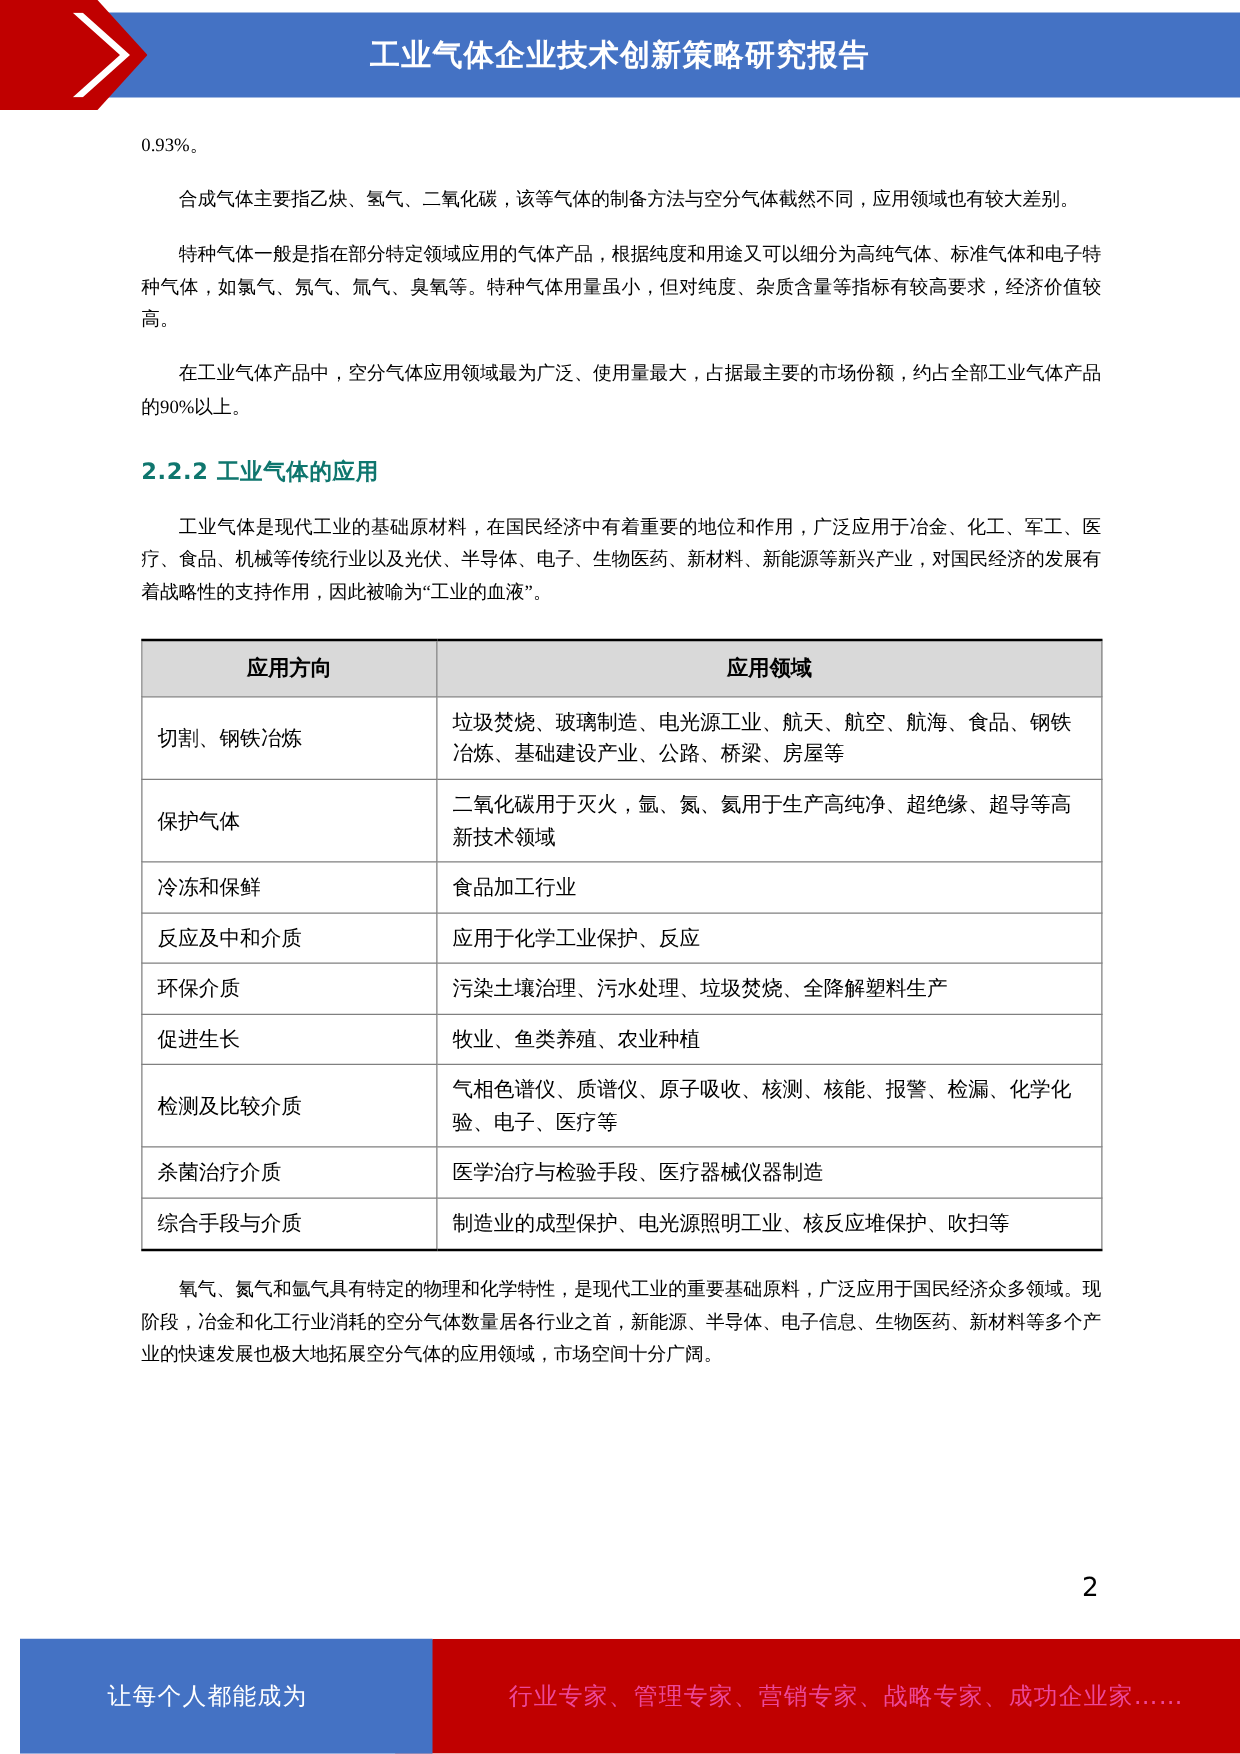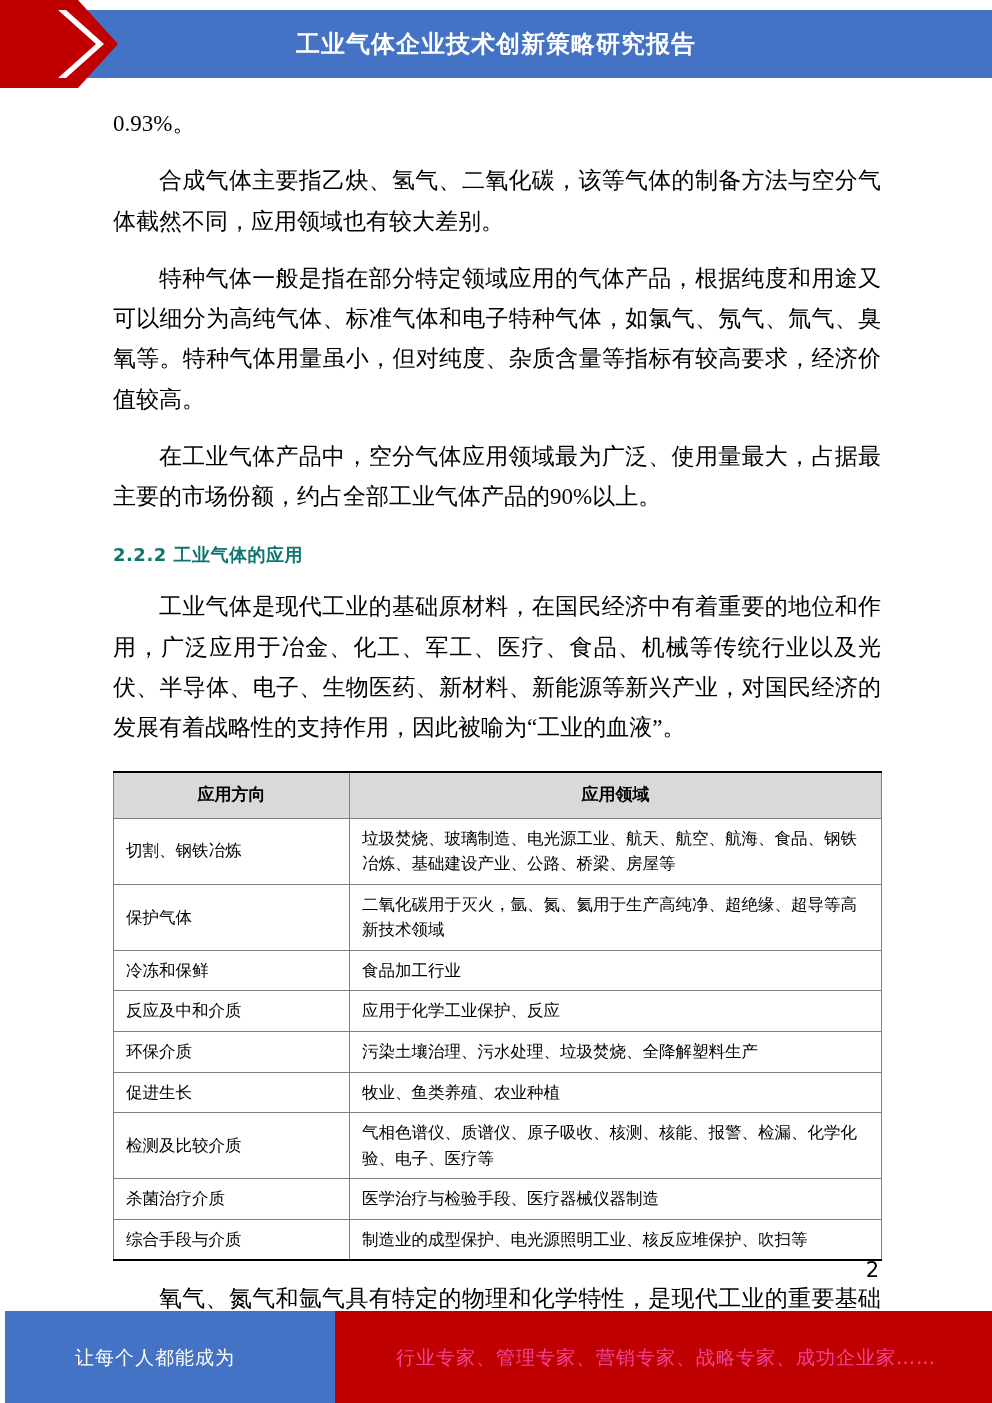--- a/index.html
+++ b/index.html
@@ -65,21 +65,21 @@
 
   
   .content {
     position: absolute;
     top: 104px;
     left: 113px;
     width: 768px;
   }
   p.body-text {
     margin: 0 0 17px 0;
-    font-size: 23px;
+    font-size: 15px;
     line-height: 1.75;
     color: #000000;
     text-align: justify;
     font-family: "Liberation Serif", serif;
   }
   p.indent {
     text-indent: 2em;
   }
   h3.section-heading {
     margin: 26px 0 20px 0;
@@ -130,21 +130,21 @@
     width: 879px;
     text-align: right;
     font-size: 21px;
     font-family: "DejaVu Sans", sans-serif;
     color: #000000;
   }
 
   
   .footer {
     position: absolute;
-    left: 5px;
+    left: 16px;
     bottom: 0;
     width: 876px;
     height: 92px;
     padding-left: 20px;
   }
   .footer-blue {
     position: absolute;
     left: 0;
     bottom: 0;
     width: 330px;

